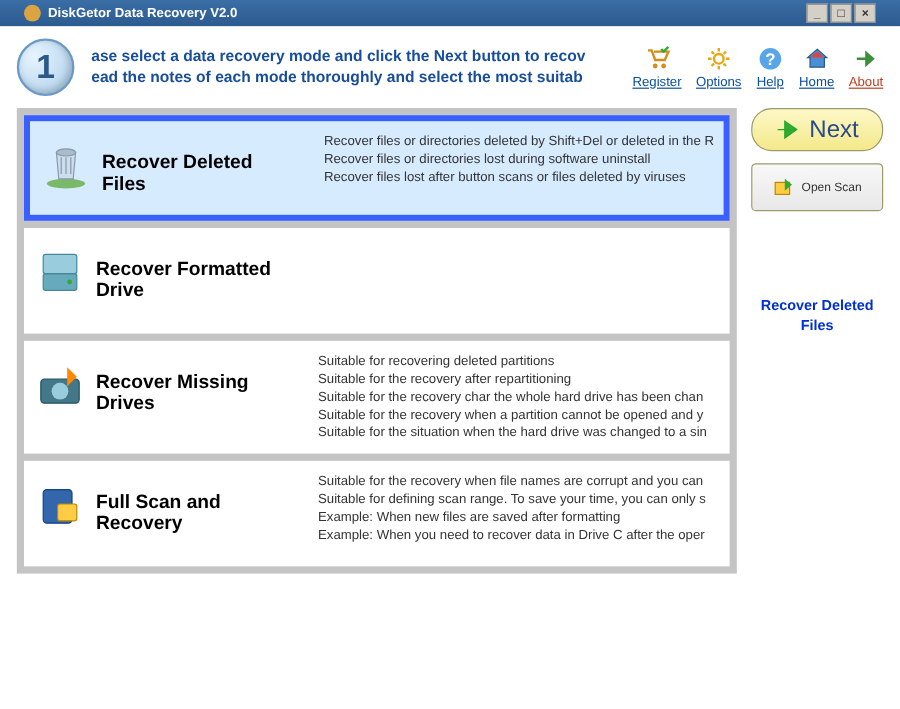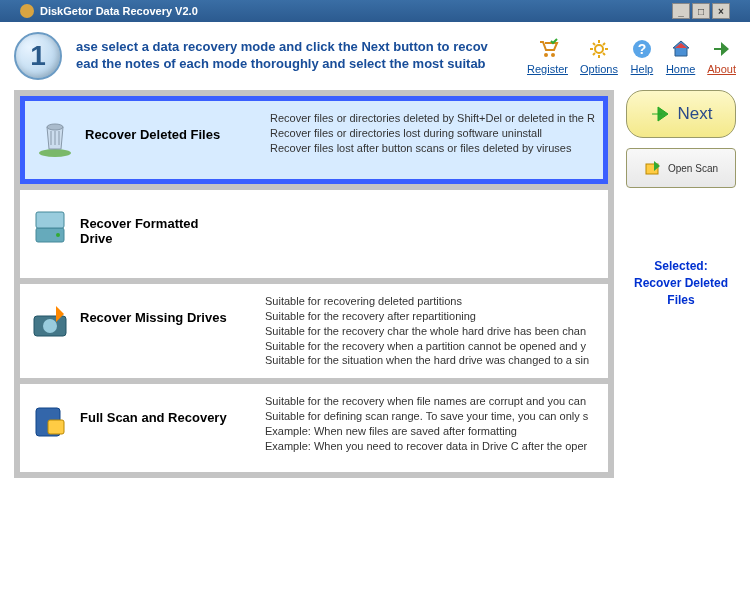--- a/index.html
+++ b/index.html
@@ -16,26 +16,26 @@
 .toolbar { display: flex; gap: 12px; }
 .tool { display: flex; flex-direction: column; align-items: center; cursor: pointer; text-decoration: underline; color: #0a4fa0; font-size: 11px; }
 .tool.about { color: #c04020; }
 .tool .ticon { width: 24px; height: 24px; margin-bottom: 2px; display: flex; align-items: center; justify-content: center; font-size: 18px; }
 .mainrow { display: flex; gap: 12px; }
 .modes { flex: 1; background: #c4c4c4; padding: 6px; }
 .mode { background: #fff; margin-bottom: 6px; display: flex; padding: 10px 8px; min-height: 88px; cursor: pointer; }
 .mode.selected { border: 5px solid #3a5fff; background: #d7ebff; }
 .mode:last-child { margin-bottom: 0; }
 .mode .micon { width: 44px; height: 44px; margin-right: 8px; margin-top: 4px; flex-shrink: 0; }
-.mode .mtitle { font-weight: bold; font-size: 13px; width: 148px; flex-shrink: 0; padding-top: 16px; }
+.mode .mtitle { font-weight: bold; font-size: 16px; width: 148px; flex-shrink: 0; padding-top: 16px; }
 .mode .mdesc { font-size: 11px; color: #333; line-height: 1.35; overflow: hidden; white-space: nowrap; }
 .mode .mdesc div { overflow: hidden; text-overflow: clip; padding-left: 37px; }
 .rightcol { width: 116px; display: flex; flex-direction: column; gap: 10px; }
 .btn { border: 1px solid #9a9a6a; border-radius: 4px; padding: 8px 6px; display: flex; align-items: center; justify-content: center; gap: 6px; cursor: pointer; font-size: 12px; }
-.btn.next { background: linear-gradient(#fdf8c8, #f4e98a); height: 48px; font-size: 17px; color: #2a4a8a; border-radius: 17px; }
+.btn.next { background: linear-gradient(#fdf8c8, #f4e98a); height: 36px; font-size: 20px; color: #2a4a8a; border-radius: 17px; }
 .btn.openscan { background: linear-gradient(#f8f8f8, #e8e8e8); height: 40px; font-size: 10px; color: #333; }
 .status { margin-top: 60px; text-align: center; color: #0030d0; font-weight: bold; font-size: 12px; line-height: 1.4; }
 svg { display: block; }
 </style>
 </head>
 <body>
 
 <div class="titlebar">
   <span class="icon"></span>
   <span class="title">DiskGetor Data Recovery V2.0</span>
@@ -182,19 +182,18 @@
       <div class="btn openscan">
         <span>
           <svg width="18" height="18" viewBox="0 0 18 18">
               <rect x="2" y="5" width="12" height="10" fill="#fc4" stroke="#b80"></rect>
               <path d="M10 2l6 5-6 5" fill="#3a3"></path>
             </svg>
         </span>
         <span>Open Scan</span>
       </div>
       <div class="status">
-        <div>Selected:</div>
         <div>Recover Deleted</div>
         <div>Files</div>
       </div>
     </div>
   </div>
 </div>
 
 </body></html>

